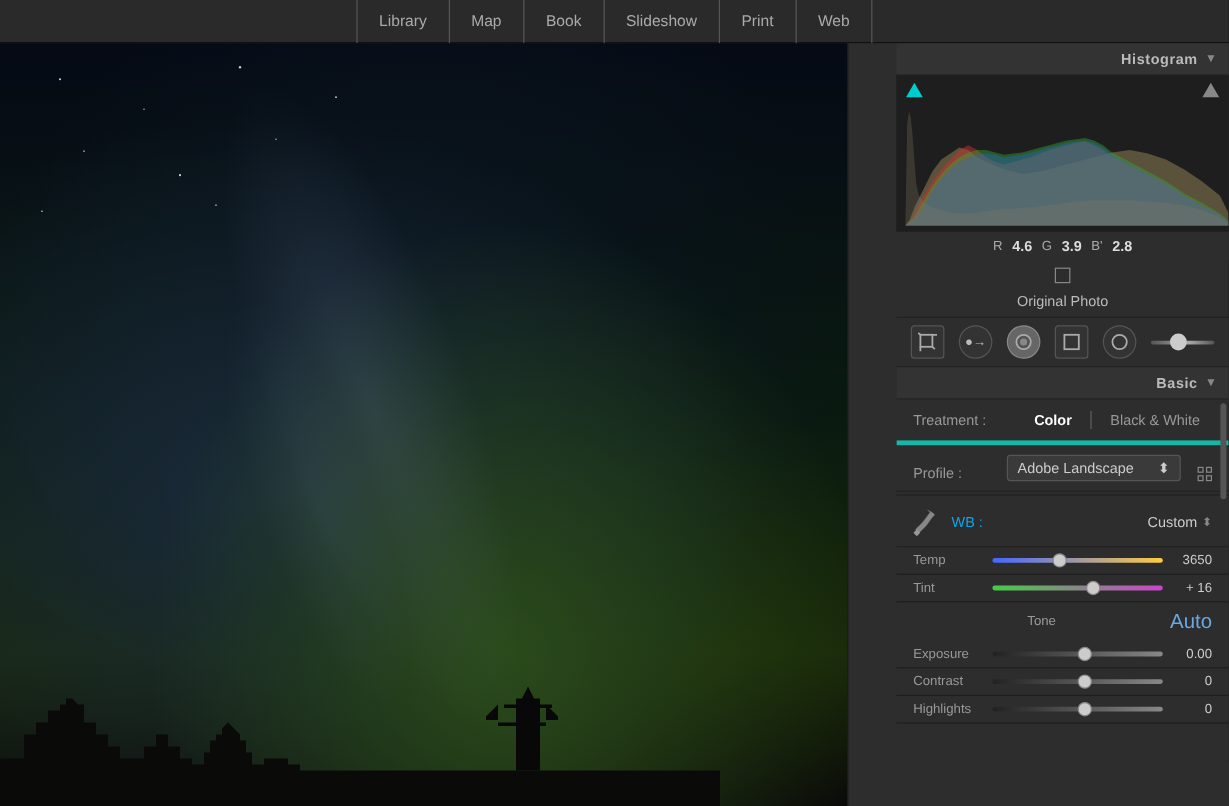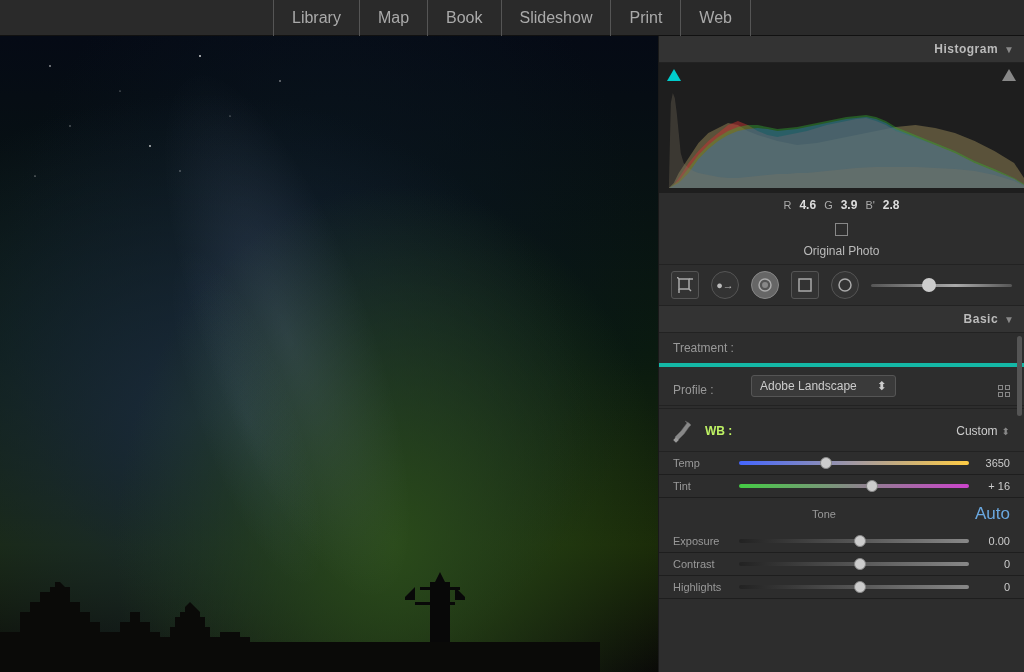--- a/index.html
+++ b/index.html
@@ -18,21 +18,21 @@
       height: 36px;
       background: #2a2a2a;
       display: flex;
       align-items: center;
       justify-content: center;
       gap: 0;
       border-bottom: 1px solid #111;
     }
     .nav-item {
       color: #aaa;
-      font-size: 16px;
+      font-size: 13px;
       padding: 0 18px;
       height: 36px;
       display: flex;
       align-items: center;
       cursor: pointer;
       border-right: 1px solid #555;
     }
     .nav-item:first-child { border-left: 1px solid #555; }
     .nav-item.active {
       color: #fff;
@@ -86,27 +86,28 @@
     .silhouette {
       position: absolute;
       bottom: 0;
       left: 0;
       right: 0;
       height: 120px;
     }
 
     
     #right-panel {
-      width: 366px;
+      width: 318px;
       background: #2d2d2d;
       display: flex;
       flex-direction: column;
       overflow: hidden;
       position: relative;
       border-left: 1px solid #1a1a1a;
+      padding-left: 40px;
     }
 
     
     #histogram-section {
       background: #2d2d2d;
       padding: 0;
     }
     .section-header {
       display: flex;
       align-items: center;
@@ -342,24 +343,23 @@
       padding: 8px 14px;
       border-bottom: 1px solid #222;
     }
     .wb-dropper {
       width: 20px; height: 24px;
       position: relative;
       cursor: pointer;
       flex-shrink: 0;
     }
     .wb-label {
-      color: #bef264;
+      color: #0ea5e9;
       font-size: 12px;
       margin: 0 12px;
-      font-weight: bold;
     }
     .wb-value {
       color: #ccc;
       font-size: 12px;
       margin-left: auto;
       display: flex;
       align-items: center;
       gap: 4px;
     }
 
@@ -611,20 +611,25 @@
     </div>
 
     <div id="basic-section">
       <div class="basic-header">
         <span class="basic-header-title">Basic</span>
         <span class="triangle-icon">▼</span>
       </div>
 
       <div class="row-treatment">
         <span class="row-label">Treatment :</span>
+        <div class="treatment-options">
+          <button class="treatment-btn active">Color</button>
+          <span style="color:#555;">|</span>
+          <button class="treatment-btn">Black &amp; White</button>
+        </div>
       </div>
 
       <div class="row-profile">
         <span class="row-label">Profile :</span>
         <div class="profile-dropdown">
           <span>Adobe Landscape</span>
           <span class="profile-arrows">⬍</span>
         </div>
         <div class="profile-grid-icon">
           <div class="grid-row">

